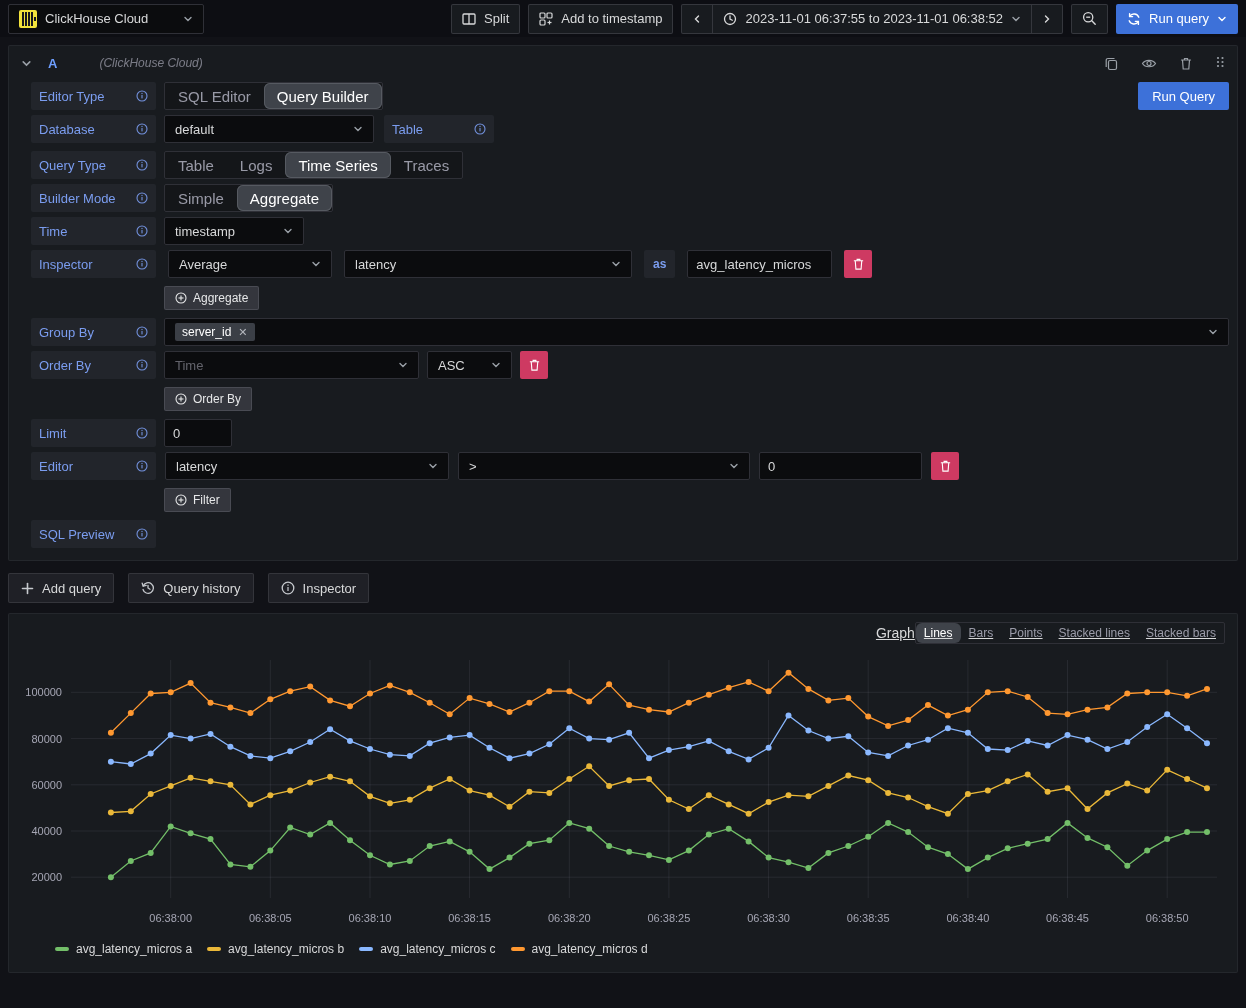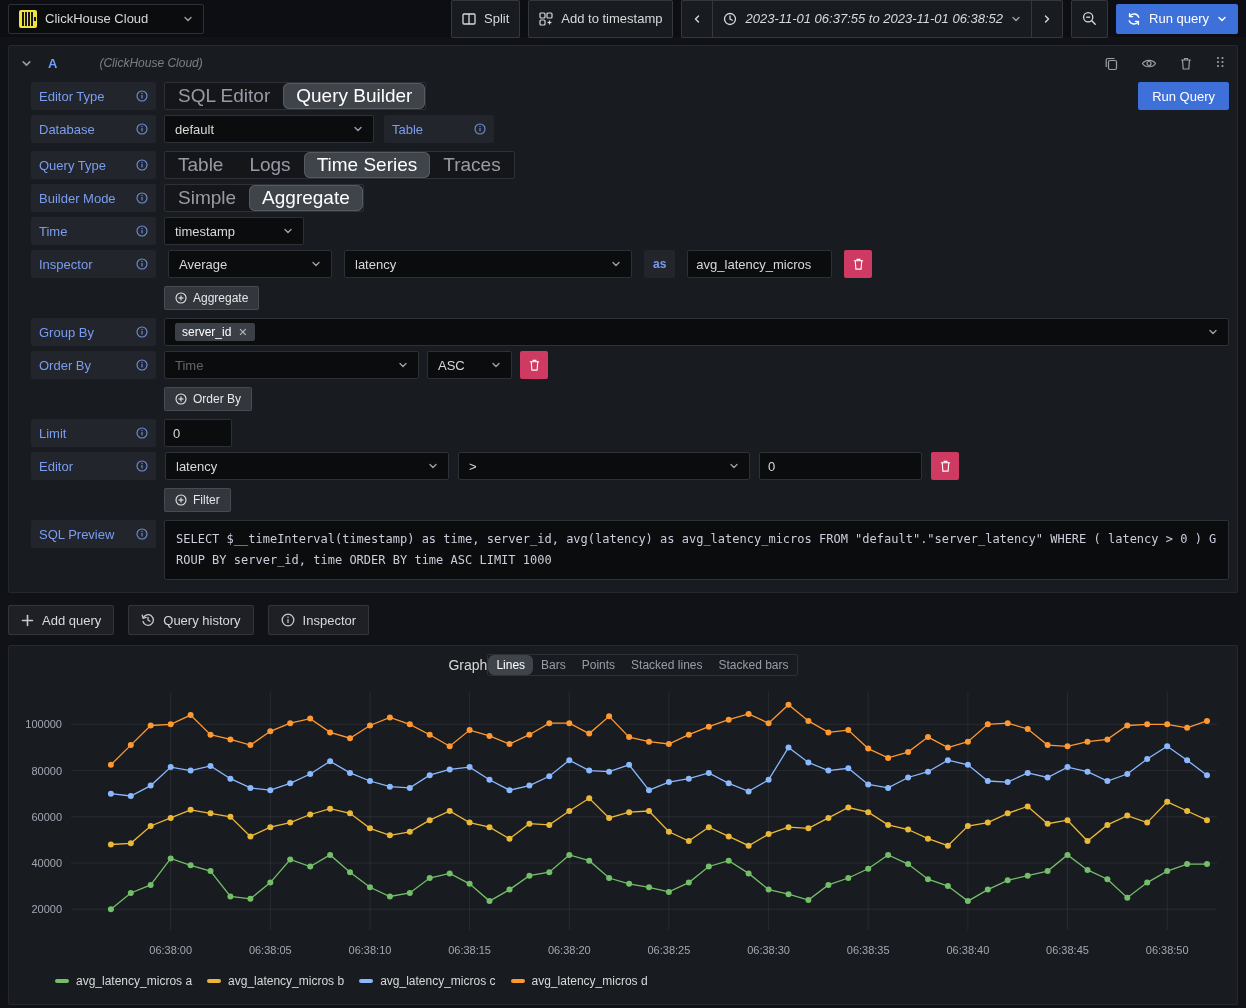--- a/index.html
+++ b/index.html
@@ -11,25 +11,25 @@
   .topbar { height:37px; display:flex; align-items:center; justify-content:space-between;
     padding:0 8px; background:#0d0e13; }
   .ds-picker { width:196px; height:30px; display:flex; align-items:center; gap:8px;
     background:#0b0c0e; border:1px solid #2f3037; border-radius:2px; padding:0 10px; cursor:pointer; }
   .ds-picker .name { flex:1; font-size:13px; color:#d8d9da; white-space:nowrap; }
   .ch-logo { width:18px; height:18px; border-radius:2px; background:#f2e33c; position:relative; overflow:hidden; flex:none; }
   .ch-logo i { position:absolute; top:2px; bottom:2px; width:1.5px; background:#16171c; }
   .ch-logo i:nth-child(1){left:3px;} .ch-logo i:nth-child(2){left:6px;} .ch-logo i:nth-child(3){left:9px;} .ch-logo i:nth-child(4){left:12px;}
   .ch-logo i.short{left:15px; top:7px; bottom:7px;}
   .topbar-right { display:flex; align-items:center; gap:8px; }
-  .tb-btn { height:38px; display:inline-flex; align-items:center; gap:8px; padding:0 10px;
+  .tb-btn { height:30px; display:inline-flex; align-items:center; gap:8px; padding:0 10px;
     background:#181b1f; border:1px solid rgba(204,204,220,0.16); border-radius:2px;
     color:#d8d9da; font-size:13px; font-weight:500; cursor:pointer; }
   .tb-group { display:inline-flex; }
-  .tb-group .tb-btn { border-radius:0; margin-left:-1px;font-style:italic; }
+  .tb-group .tb-btn { border-radius:0; margin-left:-1px; }
   .tb-group .tb-btn:first-child { border-radius:2px 0 0 2px; margin-left:0; }
   .tb-group .tb-btn:last-child { border-radius:0 2px 2px 0; }
   .run-query { height:30px; display:inline-flex; align-items:center; gap:8px; padding:0 11px;
     background:#3d71d9; border:none; border-radius:2px; color:#fff; font-size:13px; font-weight:500; cursor:pointer; }
   .muted { color:#9aa0a7; }
 
   
   .panel { margin:8px; background:#181b1f; border:1px solid rgba(204,204,220,0.07); border-radius:2px; }
   .qe-header { height:34px; display:flex; align-items:center; padding:0 12px; gap:16px; }
   .qe-header .refid { color:#6e9fff; font-weight:700; font-size:13px; }
@@ -45,21 +45,21 @@
   .lbl .info { display:flex; color:#7b9df0; opacity:.9; }
   .sel { height:28px; background:#0b0c0e; border:1px solid #2f3037; border-radius:2px;
     display:flex; align-items:center; justify-content:space-between; gap:8px; padding:0 10px;
     color:#d8d9da; cursor:pointer; }
   .sel .chev { color:#9aa0a7; flex:none; }
   .sel .ph { color:rgba(204,204,220,0.45); }
   input.inp { height:28px; background:#0b0c0e; border:1px solid #2f3037; border-radius:2px;
     color:#d8d9da; font-size:13px; font-family:inherit; padding:0 8px; outline:none; }
   .seg { display:inline-flex; align-items:stretch; border:1px solid #2f3037; border-radius:2px;
     background:#141619; height:28px; overflow:hidden; }
-  .seg .opt { padding:0 13px; display:flex; align-items:center; font-size:19px; font-weight:500;
+  .seg .opt { padding:0 13px; display:flex; align-items:center; font-size:15px; font-weight:500;
     color:rgba(204,204,220,0.72); cursor:pointer; white-space:nowrap; }
   .seg .opt.on { background:#3f434a; color:#fff; border-radius:6px; box-shadow:inset 0 0 0 1px #565a61; }
   .as-box { height:28px; background:#22252b; color:#7b9df0; font-size:12px; font-weight:700;
     display:flex; align-items:center; padding:0 9px; border-radius:2px; }
   .trash-btn { width:28px; height:28px; flex:none; background:#ce3a62; border:none; border-radius:2px;
     color:#fff; display:flex; align-items:center; justify-content:center; cursor:pointer; }
   .btn-add { height:24px; background:#34363d; border:1px solid rgba(204,204,220,0.14); border-radius:2px;
     color:#e6e7e8; font-size:12px; font-weight:500; display:inline-flex; align-items:center; gap:6px;
     padding:0 10px; margin:3px 0 8px 133px; cursor:pointer; }
   .tag { background:#3b3f46; border-radius:2px; padding:2px 7px; font-size:12px; color:#fff;
@@ -72,21 +72,21 @@
     color:#fff; font-size:13px; font-weight:500; cursor:pointer; }
 
   .footer-actions { display:flex; gap:14px; margin:12px 8px 10px 8px; }
   .btn-sec { height:30px; padding:0 12px; background:rgba(204,204,220,0.08);
     border:1px solid rgba(204,204,220,0.12); border-radius:2px; color:#d8d9da; font-size:13px;
     font-weight:500; display:inline-flex; align-items:center; gap:8px; cursor:pointer; }
   .btn-sec .bicon { color:#c6c9ce; display:flex; }
 
   
   .graph-panel { height:360px; }
-  .g-header { display:flex; align-items:center; justify-content:center; padding:8px 12px 2px 12px; }
+  .g-header { display:flex; align-items:center; justify-content:flex-end; padding:8px 12px 2px 12px;text-decoration:underline; }
   .g-title { font-size:14px; font-weight:500; color:#d8d9da; }
   .seg.small { height:22px; background:#181b1f; }
   .seg.small .opt { padding:0 8px; font-size:12px; }
   .seg.small .opt.on { background:#3f434a; box-shadow:none; }
   .ylab { font-size:11px; fill:rgba(204,204,220,0.78); text-anchor:end; font-family:"Liberation Sans",sans-serif; }
   .xlab { font-size:11px; fill:rgba(204,204,220,0.78); text-anchor:middle; font-family:"Liberation Sans",sans-serif; }
   .grid { stroke:rgba(204,204,220,0.09); stroke-width:1; }
   .legend { display:flex; align-items:center; gap:15px; padding:0 0 8px 46px; font-size:12px; color:#d8d9da; }
   .leg-item { display:inline-flex; align-items:center; cursor:pointer; }
   .leg-swatch { width:14px; height:4px; border-radius:2px; display:inline-block; margin-right:7px; }
@@ -487,21 +487,20 @@
       <div class="lbl">
         <span>SQL Preview</span>
         <span class="info">
             <svg width="12" height="12" viewBox="0 0 12 12">
               <circle cx="6" cy="6" r="5" fill="none" stroke="currentColor" stroke-width="1.1"></circle>
               <rect x="5.45" y="5" width="1.1" height="3.4" fill="currentColor"></rect>
               <rect x="5.45" y="2.9" width="1.1" height="1.2" fill="currentColor"></rect>
             </svg>
           </span>
       </div>
-      <div class="sql-box">SELECT $__timeInterval(timestamp) as time, server_id, avg(latency) as avg_latency_micros FROM "default"."server_latency" WHERE ( latency &gt; 0 ) GROUP BY server_id, time ORDER BY time ASC LIMIT 1000</div>
     </div>
   </div>
 </div>
 
 <div class="footer-actions">
   <button class="btn-sec">
     <span class="bicon">
         <svg width="13" height="13" viewBox="0 0 13 13">
           <line x1="6.5" y1="1.5" x2="6.5" y2="11.5" stroke="currentColor" stroke-width="1.6" stroke-linecap="round"></line>
           <line x1="1.5" y1="6.5" x2="11.5" y2="6.5" stroke="currentColor" stroke-width="1.6" stroke-linecap="round"></line>

